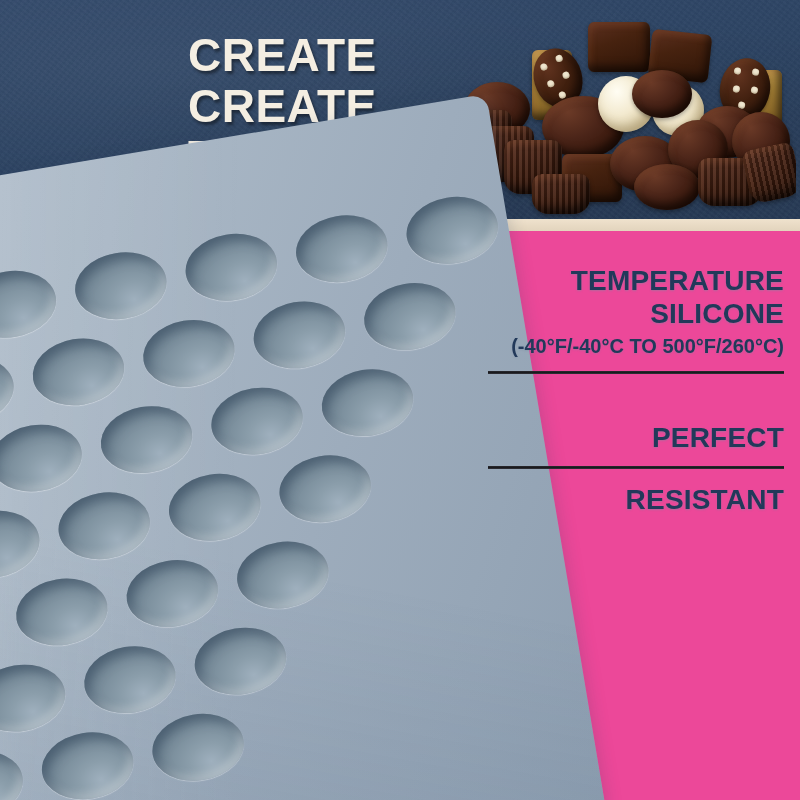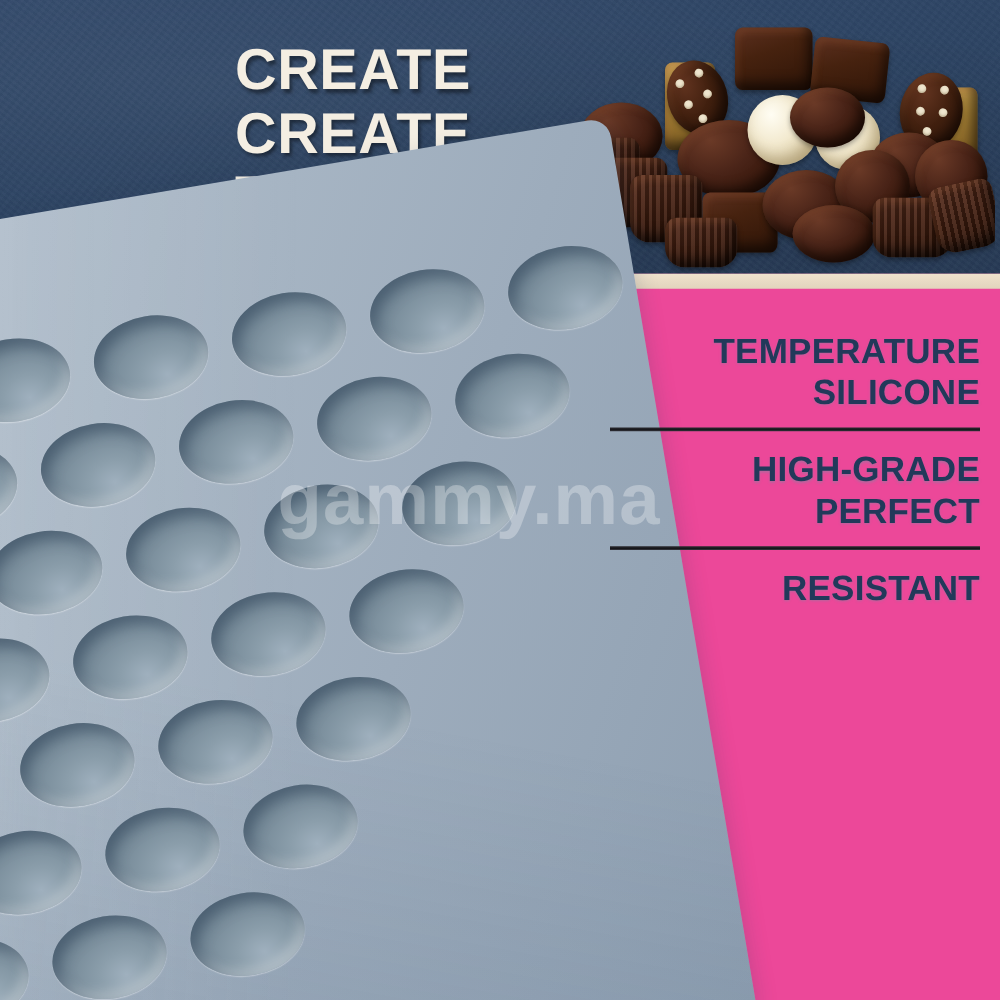--- a/index.html
+++ b/index.html
@@ -229,36 +229,36 @@
     <div class="cav" style="left:206px;top:486px;"></div>
     <div class="cav" style="left:318px;top:486px;"></div>
 
     <div class="cav" style="left:38px;top:564px;"></div>
     <div class="cav" style="left:150px;top:564px;"></div>
     <div class="cav" style="left:262px;top:564px;"></div>
 
     <div class="cav" style="left:206px;top:642px;"></div>
   </div>
 
-  <div class="watermark">gammy.ma</div>
 
   <div class="features">
 
     <div class="feat-block">
       <div class="feat-title">
         <span>TEMPERATURE</span><br>
         <span>SILICONE</span>
       </div>
+      <div class="feat-sub">(-40°F/-40°C TO 500°F/260°C)</div>
     </div>
 
     <div class="divider"></div>
 
     <div class="feat-block">
       <div class="feat-title">
-        <span>HIGH-GRADE</span><br>
+        <br>
         <span>PERFECT</span>
       </div>
     </div>
 
     <div class="divider"></div>
 
     <div class="feat-block">
       <div class="feat-title">
         <span>RESISTANT</span><br>
       </div>

